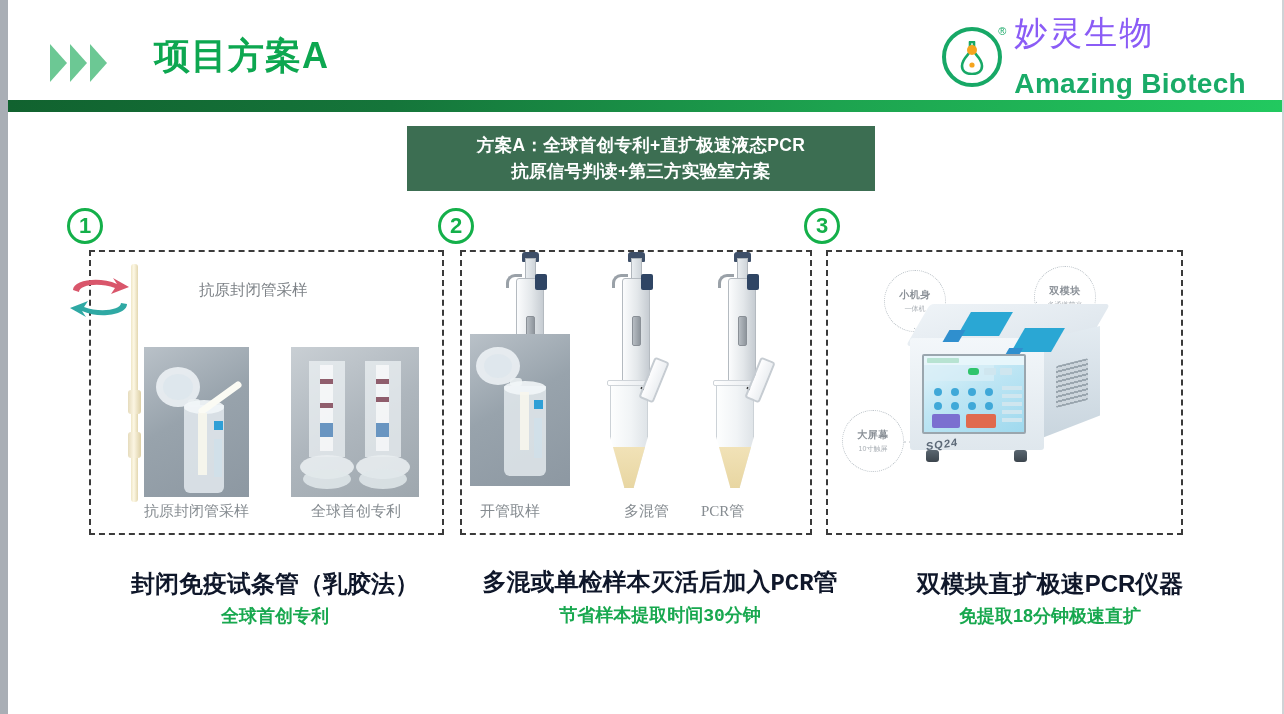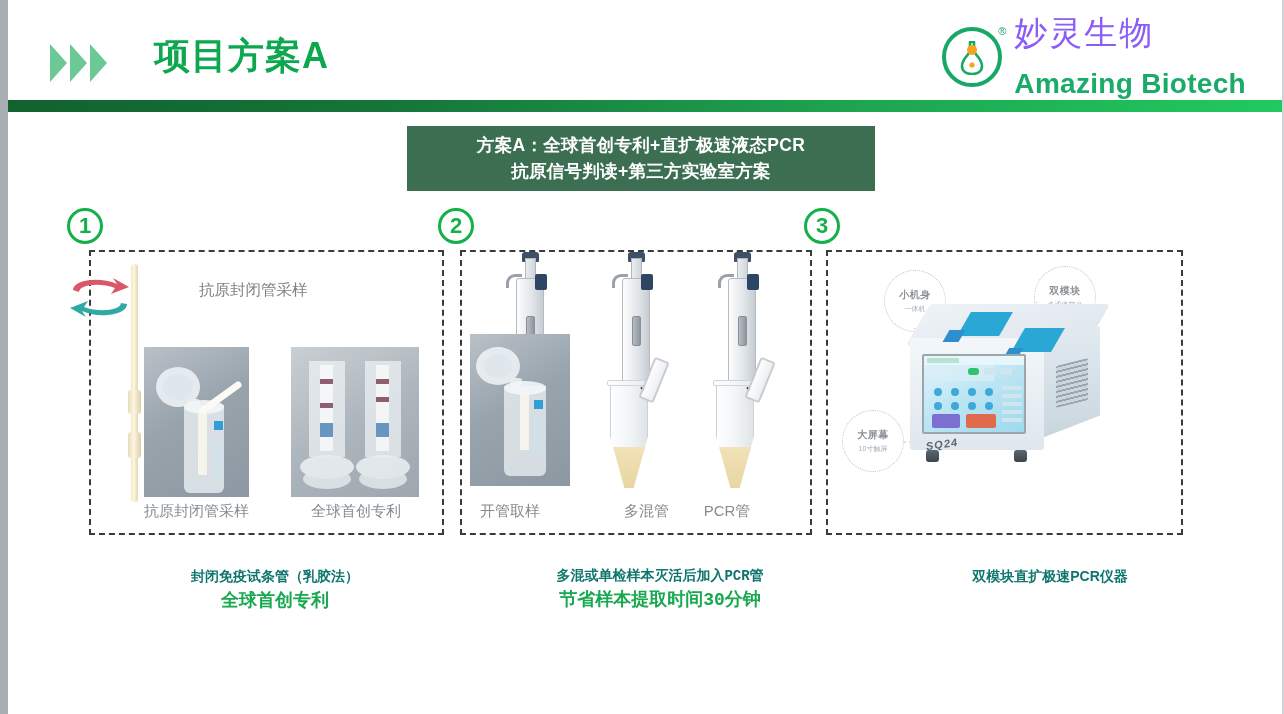--- a/index.html
+++ b/index.html
@@ -137,21 +137,21 @@
         background:linear-gradient(to bottom,#5a6670,#3c454d); border-radius:3px; }
   .mf1 { left:16px; } .mf2 { left:104px; }
 
   .callout { position:absolute; width:62px; height:62px; border:1px dotted #b9c0c6; border-radius:50%;
         display:flex; flex-direction:column; align-items:center; justify-content:center; }
   .callout .co-main { font-size:10px; color:#8a9097; font-weight:bold; letter-spacing:0.5px; }
   .callout .co-sub { font-size:7px; color:#a8aeb4; margin-top:2px; }
 
   
   .foot { position:absolute; top:565px; text-align:center; }
-  .foot-top { font-size:14px; font-weight:bold; color:#0f766e; line-height:1.6; white-space:nowrap; }
+  .foot-top { font-size:24px; font-weight:bold; color:#0f172a; line-height:1.6; white-space:nowrap; }
   .foot-bottom { font-size:18px; font-weight:bold; color:#18a84f; line-height:1.5; white-space:nowrap; }
   .foot-1 { left:60px; width:430px; }
   .foot-2 { left:440px; width:440px;font-family:Liberation Mono, monospace; }
   .foot-3 { left:840px; width:420px; }
 </style>
 </head>
 <body>
 
 <div id="slide">
 
@@ -310,21 +310,21 @@
         <div class="tube" style="left:254px; top:128px;">
           <div class="tube-body"></div>
             <div class="tube-liq"></div>
           <div class="tube-rim"></div>
             <div class="tube-hinge"></div>
             <div class="tube-lid"></div>
         </div>
 
         <div class="p2-cap" style="left:18px; width:84px; text-align:left;">开管取样</div>
         <div class="p2-cap" style="left:133px; width:74px; text-align:right;">多混管</div>
-        <div class="p2-cap" style="left:227px; width:76px; text-align:center;">PCR管</div>
+        <div class="p2-cap" style="left:239px; width:76px; font-family:Liberation Serif, serif;">PCR管</div>
       </div>
     </div>
 
     <div class="step step-3">
       <div class="badge">3</div>
       <div class="panel-box">
 
         <div class="callout" style="left:56px; top:18px;">
           <span class="co-main">小机身</span>
           <span class="co-sub">一体机</span>
@@ -402,15 +402,16 @@
   <div class="foot foot-1">
     <div class="foot-top">封闭免疫试条管（乳胶法）</div>
     <div class="foot-bottom">全球首创专利</div>
   </div>
   <div class="foot foot-2">
     <div class="foot-top">多混或单检样本灭活后加入PCR管</div>
     <div class="foot-bottom">节省样本提取时间30分钟</div>
   </div>
   <div class="foot foot-3">
     <div class="foot-top">双模块直扩极速PCR仪器</div>
+    <div class="foot-bottom">免提取18分钟极速直扩</div>
   </div>
 
 </div>
 
 </body></html>

